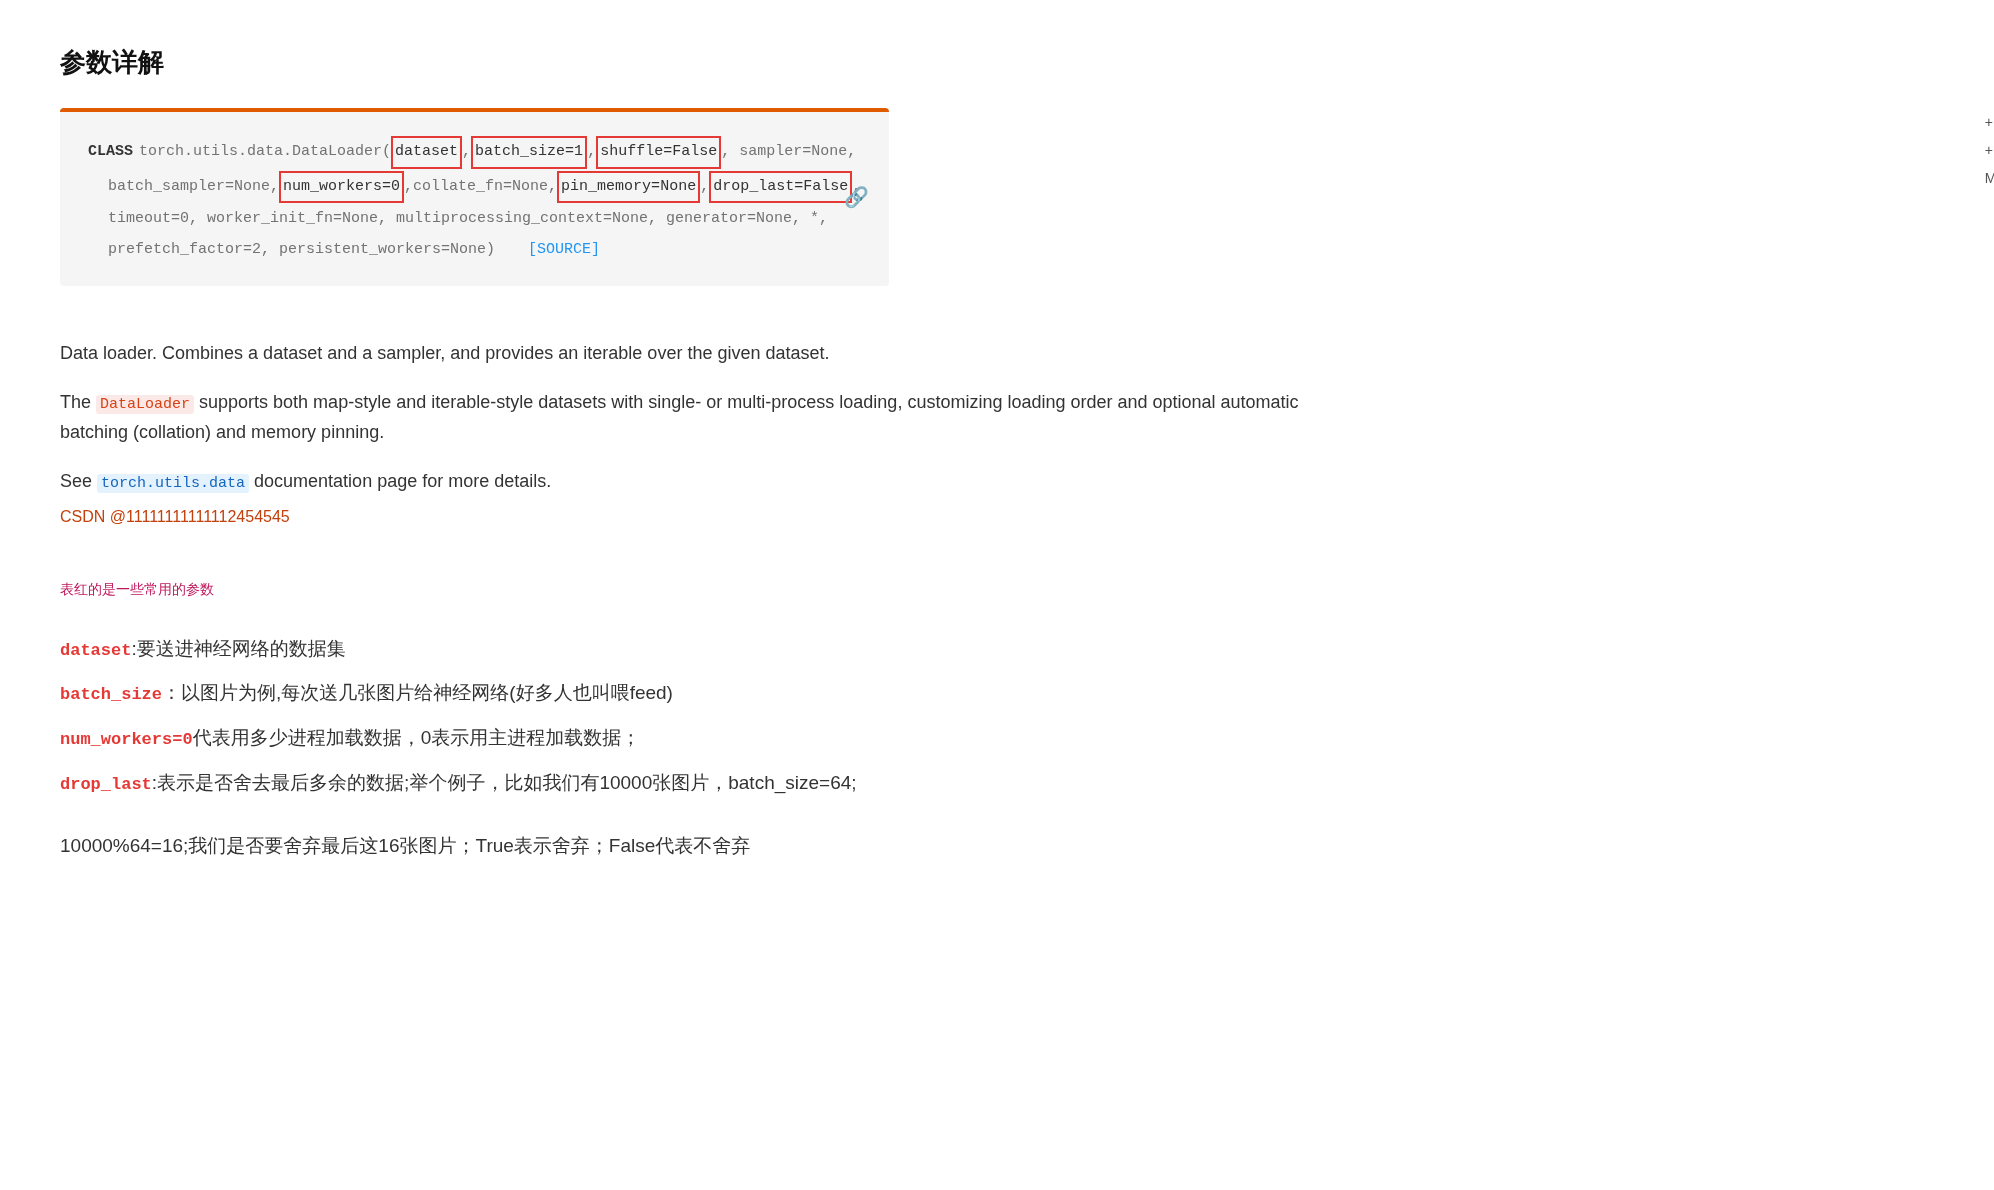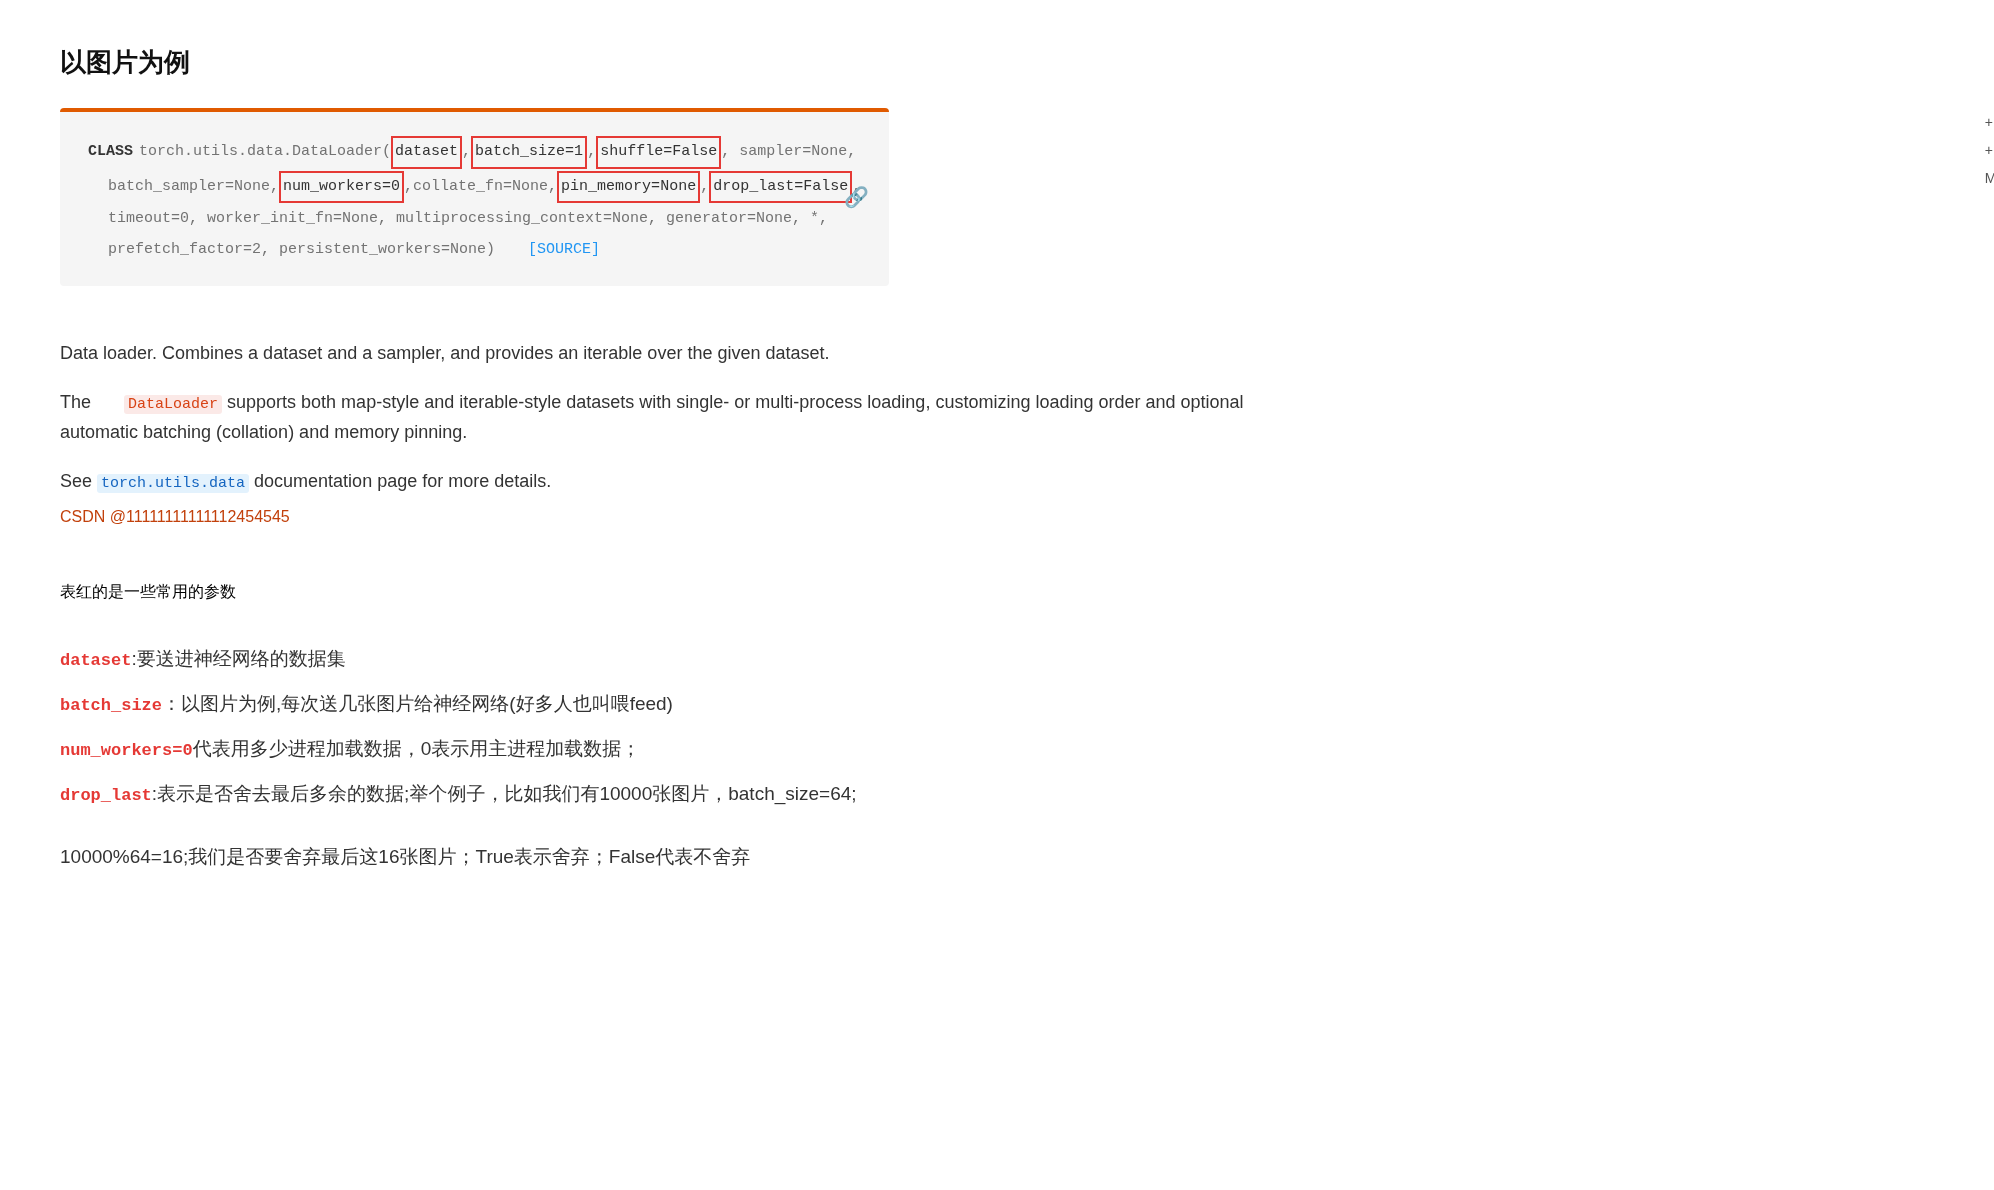--- a/index.html
+++ b/index.html
@@ -92,43 +92,42 @@
       color: #333;
     }
 
     .inline-code {
       font-family: "Courier New", Courier, monospace;
       font-size: 15px;
       color: #d84315;
       background: #fbe9e7;
       padding: 1px 4px;
       border-radius: 3px;
-      margin-left: 28px;
     }
 
     .inline-code-blue {
       font-family: "Courier New", Courier, monospace;
       font-size: 15px;
       color: #1565c0;
       background: #e3f2fd;
       padding: 1px 4px;
       border-radius: 3px;
     }
 
     .watermark {
       float: right;
       color: #c2410c;
       font-size: 16px;
       margin-top: 6px;
     }
 
     .section-intro {
-      font-size: 16px;
-      color: #000000;
-      margin-bottom: 18px;
+      font-size: 14px;
+      color: #be185d;
+      margin-bottom: 11px;
     }
 
     .param-item {
       margin-bottom: 12px;
       font-size: 19px;
     }
 
     .param-name-red {
       color: #e53935;
       font-family: "Courier New", Courier, monospace;
@@ -146,21 +145,21 @@
       color: #333;
     }
 
     .doc-row {
       margin-bottom: 2px;
     }
   </style>
 </head>
 <body>
 
-<div class="page-title">以图片为例</div>
+<div class="page-title">参数详解</div>
 
 <div style="display:flex; position:relative;">
   <div class="doc-box">
     <div class="doc-box-inner">
 
       <div class="doc-row" style="display:flex; flex-wrap:wrap; align-items:center;">
         <span class="class-keyword">CLASS</span>
         <span class="func-name">torch.utils.data.DataLoader(</span>
           <span class="param-box">dataset</span>
           <span class="func-name">, </span>

